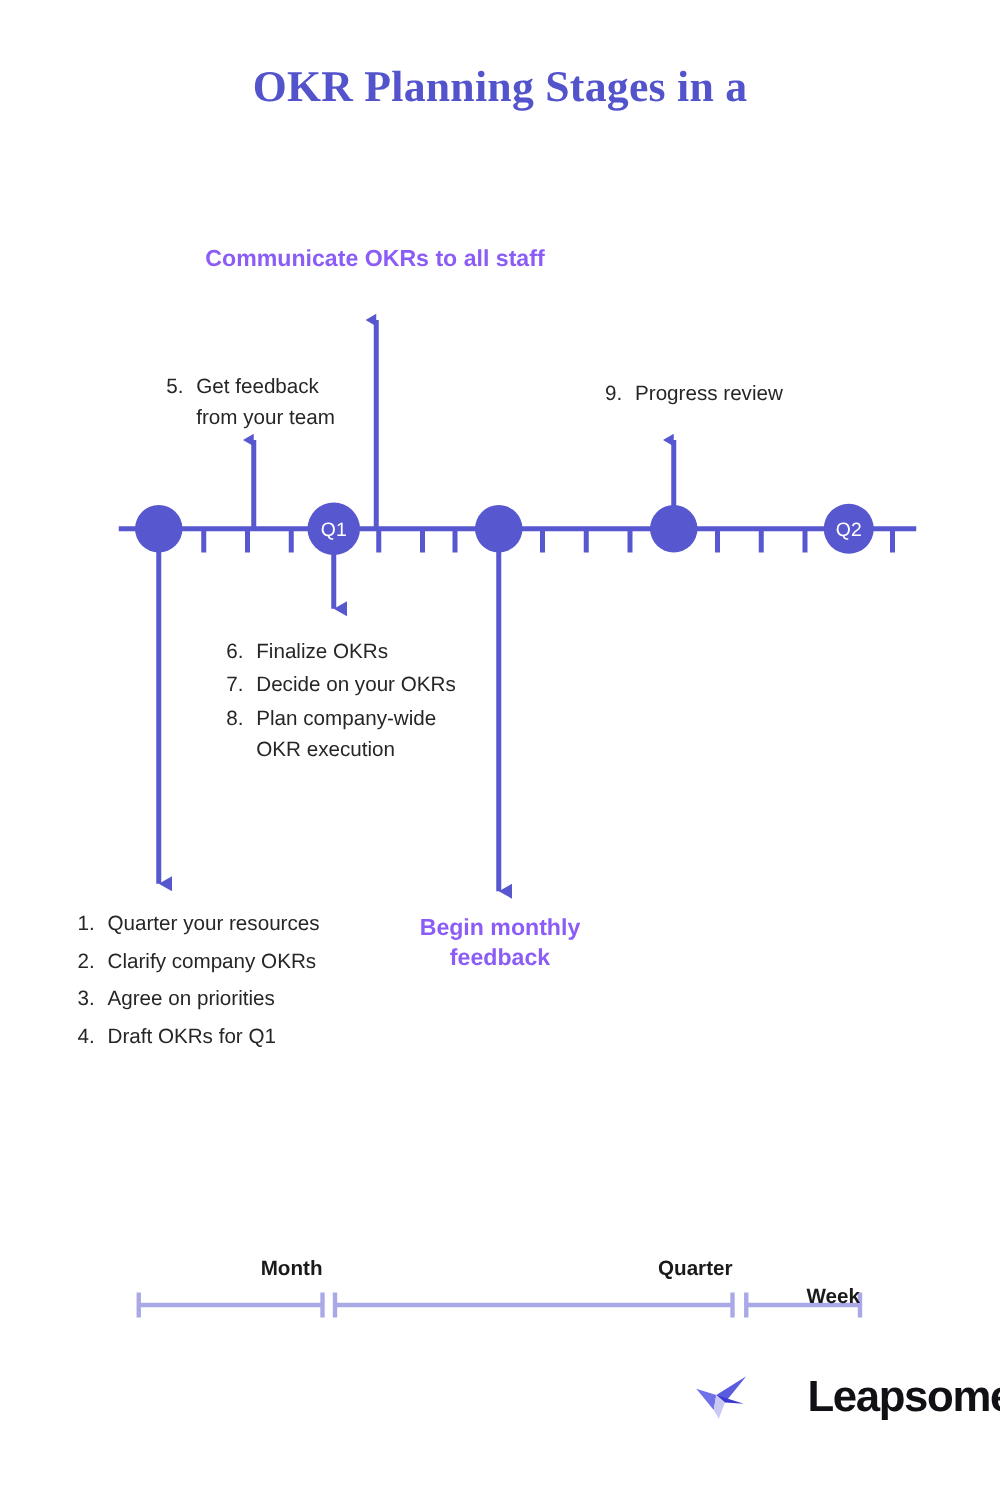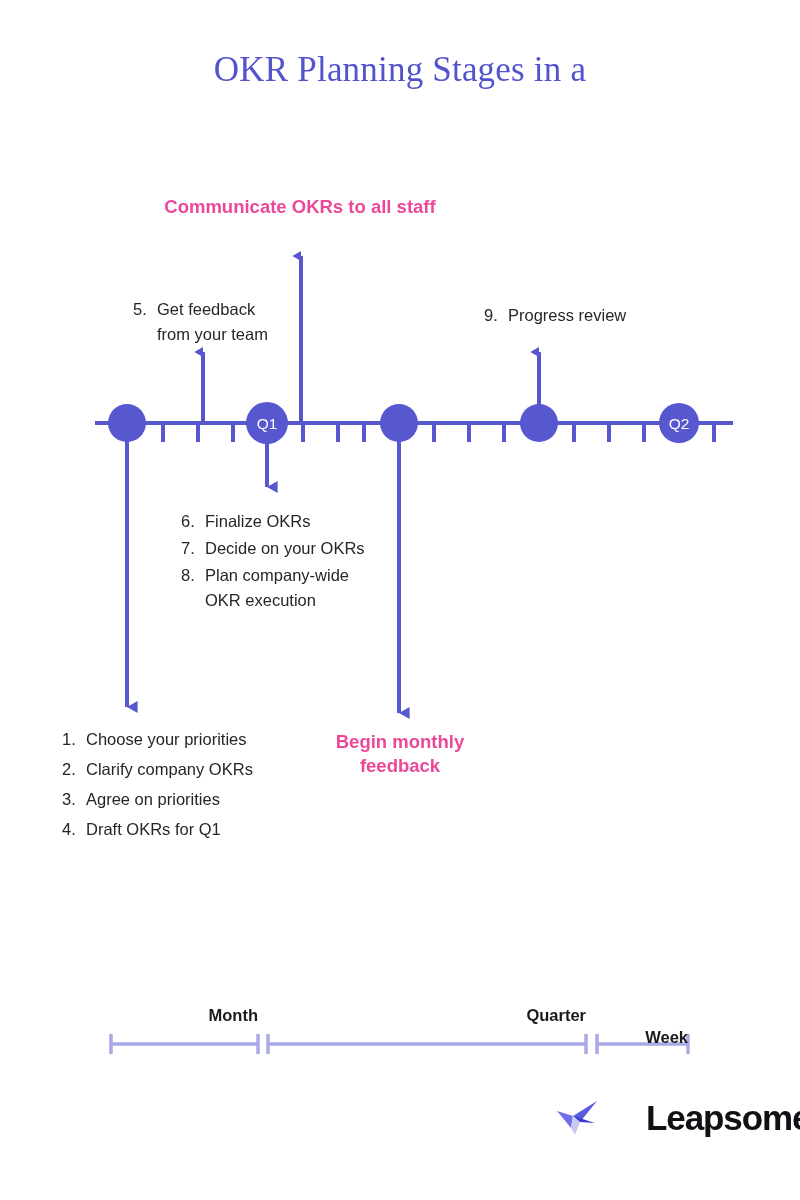--- a/index.html
+++ b/index.html
@@ -4,27 +4,27 @@
 <style>
   html,body{margin:0;padding:0;}
   body{
     width:800px;height:1200px;background:#ffffff;
     font-family:"Liberation Sans", sans-serif;
     position:relative;overflow:hidden;
   }
   .title{
     position:absolute;top:46px;left:0;width:800px;text-align:center;
     font-family:"Liberation Serif", serif;
-    font-weight:normal;font-size:35px;line-height:47px;
+    font-weight:bold;font-size:35px;line-height:47px;
     color:#5353cc;letter-spacing:.2px;
   }
   .canvas{position:absolute;top:0;left:0;width:800px;height:1200px;}
   .lbl{position:absolute;}
   .lbl-purple{
-    color:#ec4899;font-weight:bold;font-size:18.5px;line-height:24px;
+    color:#8b5cf6;font-weight:bold;font-size:18.5px;line-height:24px;
     text-align:center;
   }
   .num-list{position:absolute;}
   .num-row{display:flex;font-size:16.5px;color:#262626;line-height:25px;}
   .num-row .n{width:24px;flex:0 0 24px;}
   .num-row .t{white-space:pre-line;}
   .legend-lbl{
     position:absolute;font-weight:bold;font-size:16.5px;color:#1a1a1a;
     text-align:right;
   }
@@ -135,21 +135,21 @@
     <div class="num-row" style="margin-bottom: 2px;">
       <span class="n">8.</span>
       <span class="t">Plan company-wide
 OKR execution</span>
     </div>
   </div>
 
 <div class="num-list" id="list-bottom" style="left:62px;top:727px;">
     <div class="num-row" style="margin-bottom: 5px;">
       <span class="n">1.</span>
-      <span class="t">Choose your priorities</span>
+      <span class="t">Quarter your resources</span>
     </div>
     <div class="num-row" style="margin-bottom: 5px;">
       <span class="n">2.</span>
       <span class="t">Clarify company OKRs</span>
     </div>
     <div class="num-row" style="margin-bottom: 5px;">
       <span class="n">3.</span>
       <span class="t">Agree on priorities</span>
     </div>
     <div class="num-row" style="margin-bottom: 5px;">

